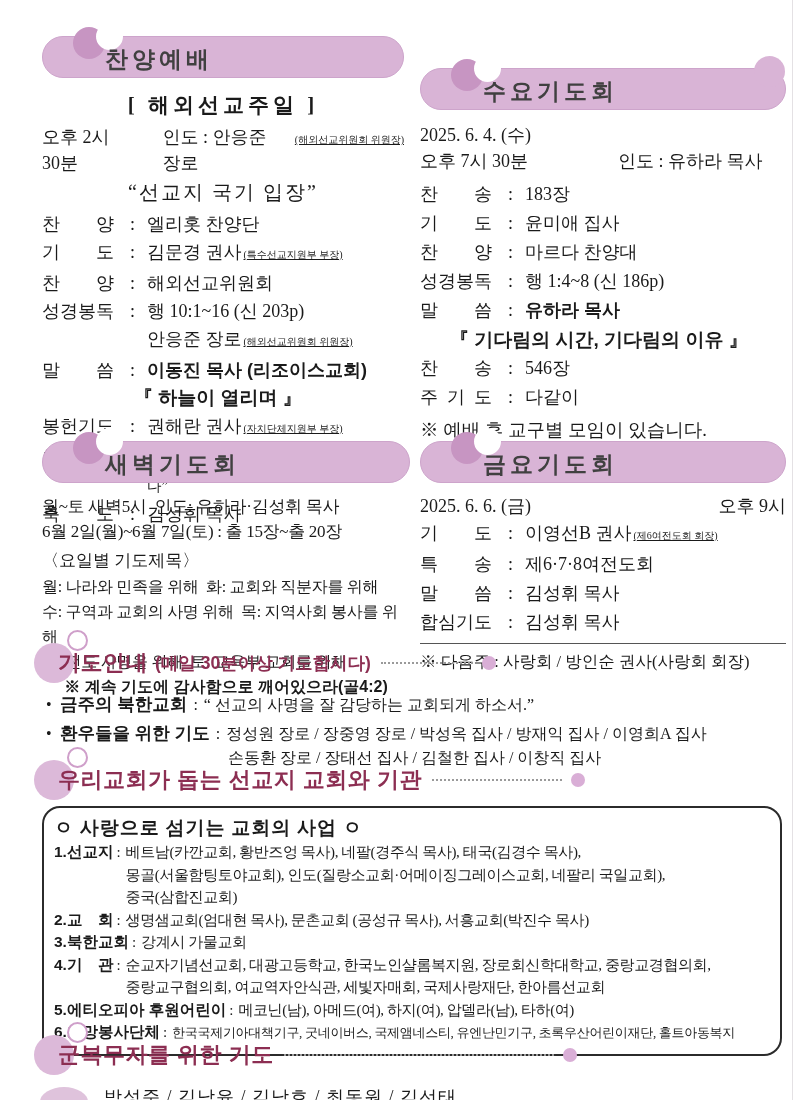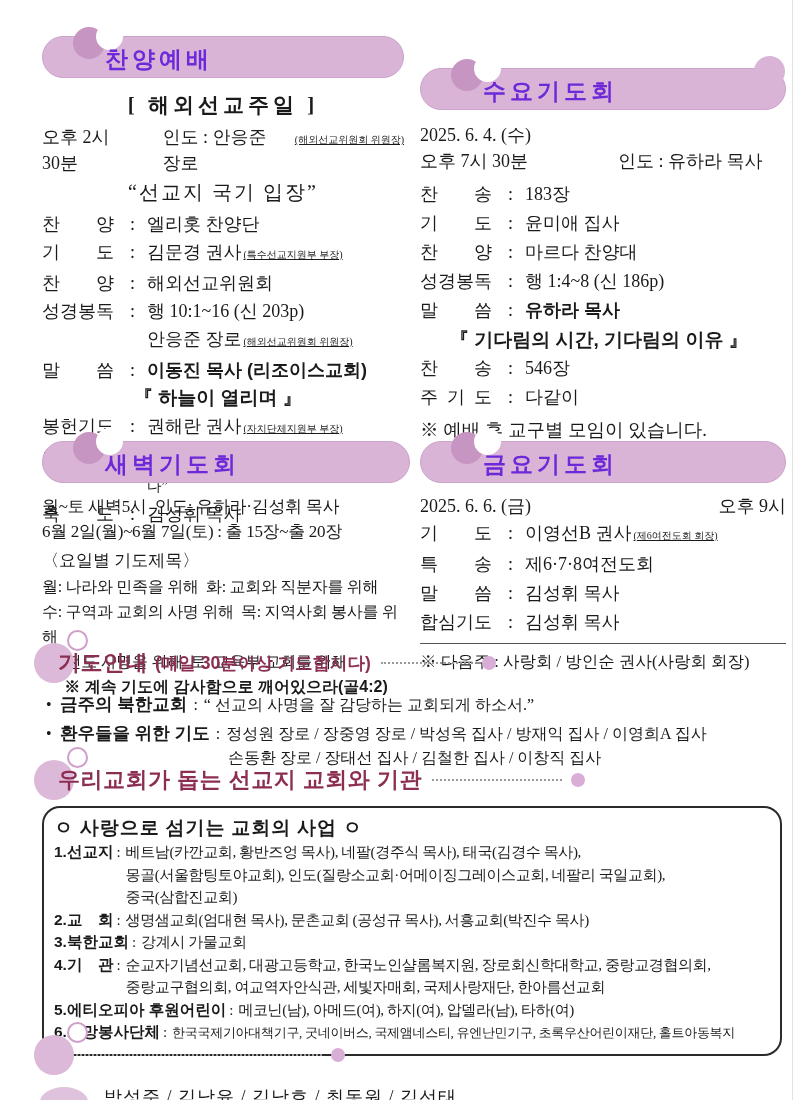--- a/index.html
+++ b/index.html
@@ -20,21 +20,21 @@
     position:relative; height:42px; border-radius:22px;
     background:#d9b4d6; border:1px solid #cda4cb;
   }
   .b-dark { position:absolute; left:30px; top:-10px; width:32px; height:32px;
     border-radius:50%; background:#c795c2; }
   .b-white { position:absolute; left:53px; top:-14px; width:27px; height:27px;
     border-radius:50%; background:#ffffff; }
   .pill-title {
     position:absolute; left:62px; top:7px; z-index:2;
     font-family:"Liberation Sans", sans-serif; font-weight:bold;
-    font-size:23px; letter-spacing:4px; color:#6d28d9;
+    font-size:23px; letter-spacing:4px; color:#404040;
   }
   .dot-right { position:absolute; right:0px; top:-13px; width:31px; height:31px;
     border-radius:50%; background:#d9b4d6; }
 
   
   .row { display:flex; align-items:baseline; font-size:18px; line-height:28px; }
   .row-w { line-height:29px; }
   .lbl { display:inline-block; width:88px; flex:0 0 auto; white-space:pre; }
   .colon { display:inline-block; width:17px; flex:0 0 auto; }
   .val { white-space:pre-wrap; }
@@ -358,20 +358,21 @@
           <div>한국국제기아대책기구, 굿네이버스, 국제앰네스티, 유엔난민기구, 초록우산어린이재단, 홀트아동복지</div>
         </div>
       </div>
     </div>
   </div>
 
   <div class="sec" style="top:1035px;">
     <div class="sec-head">
       <span class="bigdot"></span>
       <span class="ringdot"></span>
+      <span class="sec-title">군복무자를 위한 기도</span>
       <span class="leader" style="width:270px;"></span>
       <span class="enddot"></span>
     </div>
     <div class="names">박성준 / 김남윤 / 김남호 / 최동원 / 김선태</div>
   </div>
 
   <span class="bottom-dec"></span>
 </div>
 
 </body></html>

